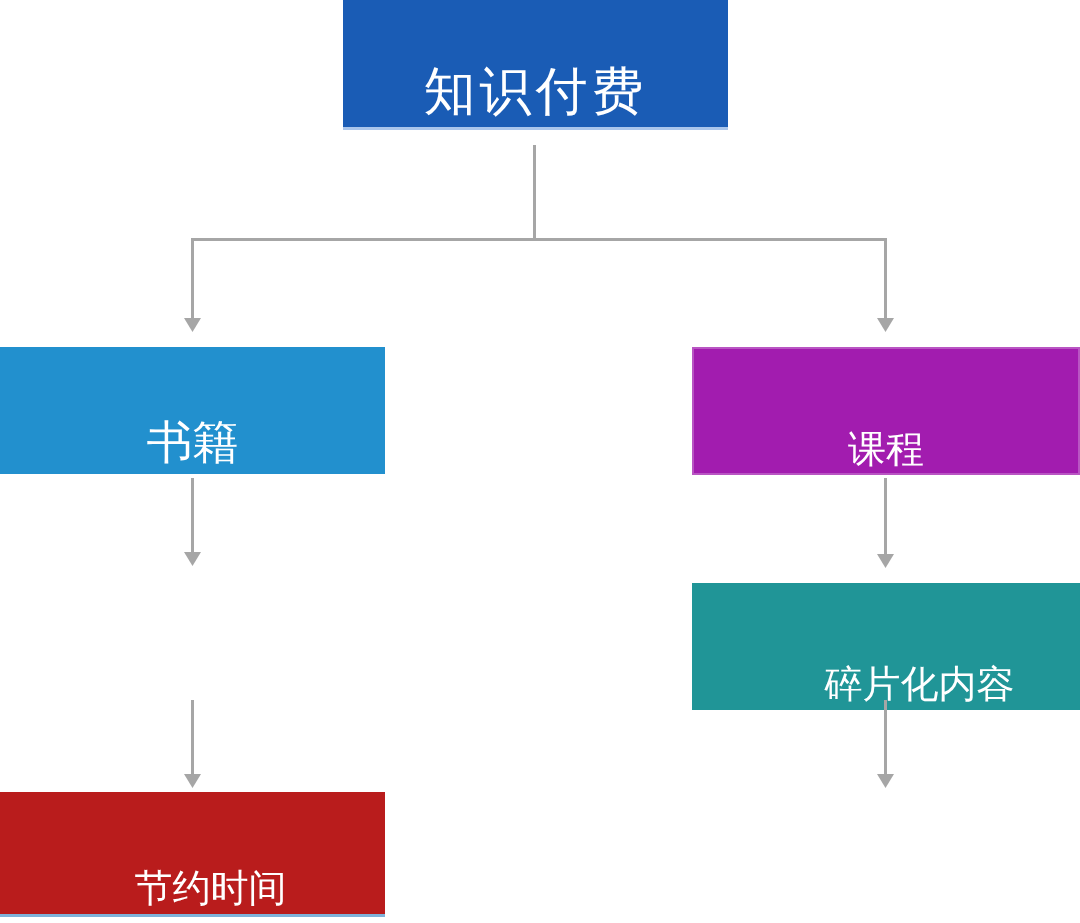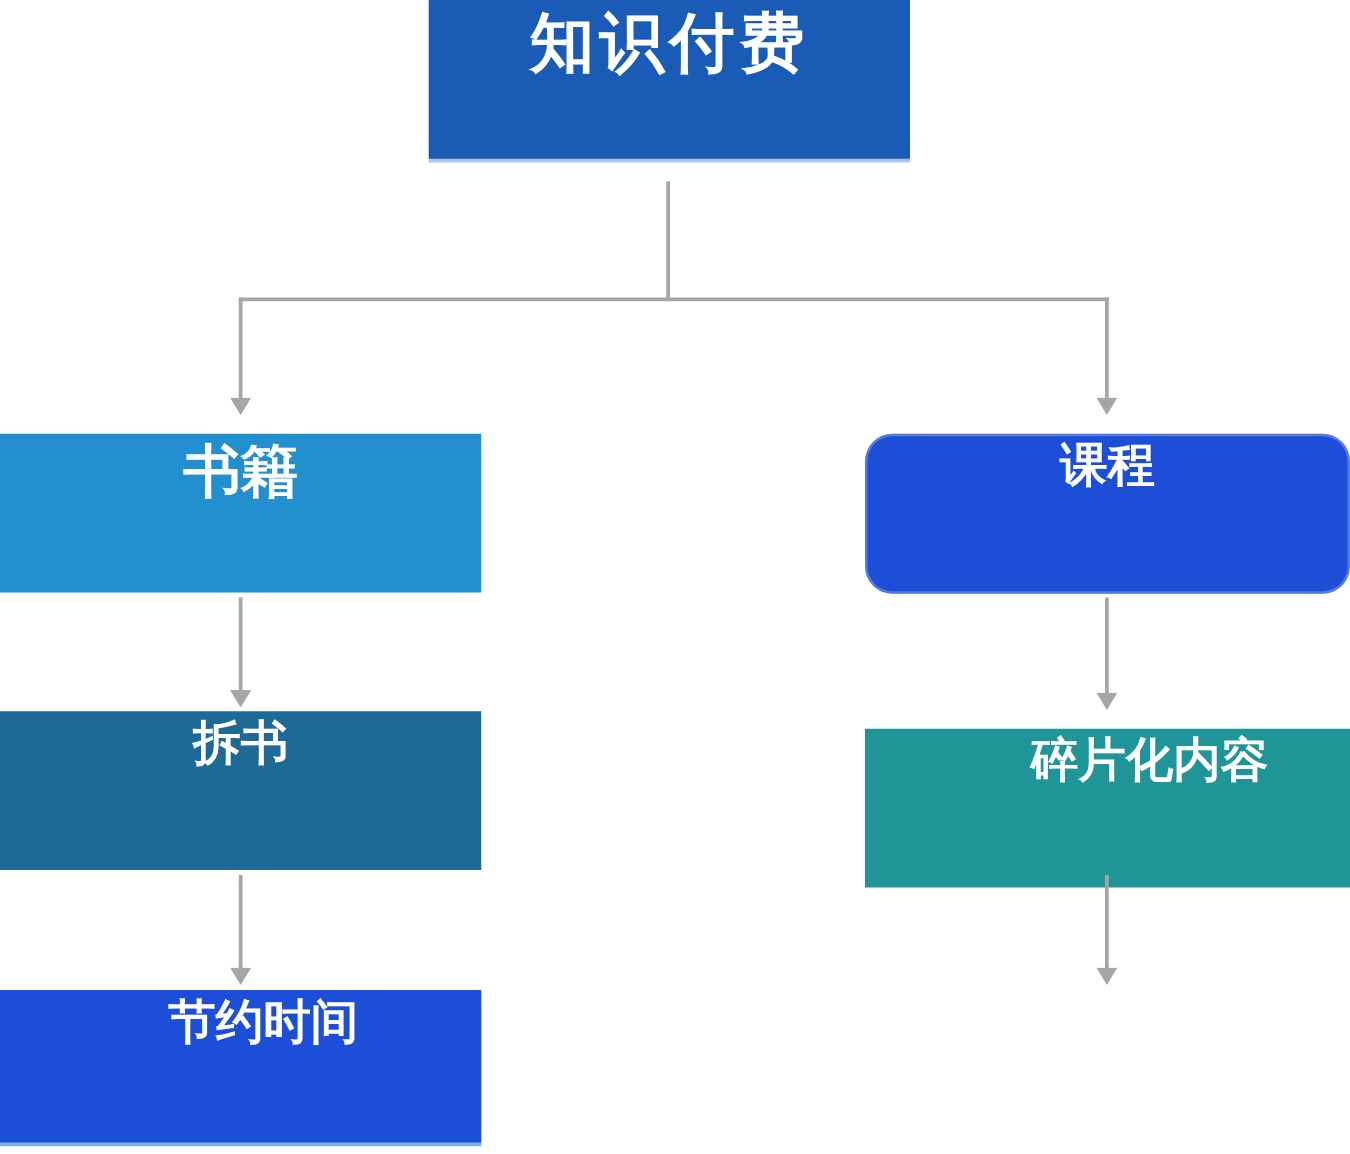--- a/index.html
+++ b/index.html
@@ -11,24 +11,24 @@
   #canvas {
     position: relative;
     width: 1080px;
     height: 923px;
     background: #ffffff;
     overflow: hidden;
   }
   .node {
     position: absolute;
     display: flex;
-    align-items: flex-start;
+    align-items: flex-end;
     justify-content: center;
     color: #ffffff;
-    font-weight: 700;
+    font-weight: 400;
     text-align: center;
     box-sizing: border-box;
   }
   .node-root {
     left: 343px; top: 0; width: 385px; height: 127px;
     font-size: 52px; letter-spacing: 4px;
     box-shadow: 0 3px 0 #aac6ec;
   }
   .node-l1 { left: 0;     top: 347px; width: 385px; height: 127px; font-size: 46px; }
   .node-l2 { left: 0;     top: 569px; width: 385px; height: 127px; font-size: 38px; }
@@ -78,32 +78,29 @@
   <div class="vline drop-right" style="background-color: rgb(166, 166, 166);"></div>
   <div class="ahead drop-right-h" style="background-color: rgb(166, 166, 166);"></div>
 
   <div class="node node-l1" style="background-color: rgb(34, 144, 206);">
     <span>书籍</span>
   </div>
 
   <div class="vline l-arrow-a" style="background-color: rgb(166, 166, 166);"></div>
   <div class="ahead l-arrow-a-h" style="background-color: rgb(166, 166, 166);"></div>
 
-  <div class="node node-l2" style="background-color: rgb(29, 106, 150);">
-    <span>拆书</span>
-  </div>
 
   <div class="vline l-arrow-b" style="background-color: rgb(166, 166, 166);"></div>
   <div class="ahead l-arrow-b-h" style="background-color: rgb(166, 166, 166);"></div>
 
-  <div class="node node-l3" style="background-color: #1d4ed8; padding-left: 36px;">
+  <div class="node node-l3" style="background-color: #b91c1c; padding-left: 36px;">
     <span>节约时间</span>
   </div>
 
-  <div class="node node-r1" style="background-color: #1d4ed8; border-radius: 22px;">
+  <div class="node node-r1" style="background-color: #a21caf;">
     <span>课程</span>
   </div>
 
   <div class="vline r-arrow-a" style="background-color: rgb(166, 166, 166);"></div>
   <div class="ahead r-arrow-a-h" style="background-color: rgb(166, 166, 166);"></div>
 
   <div class="node node-r2" style="background-color: rgb(32, 149, 151);">
     <span>碎片化内容</span>
   </div>
 

